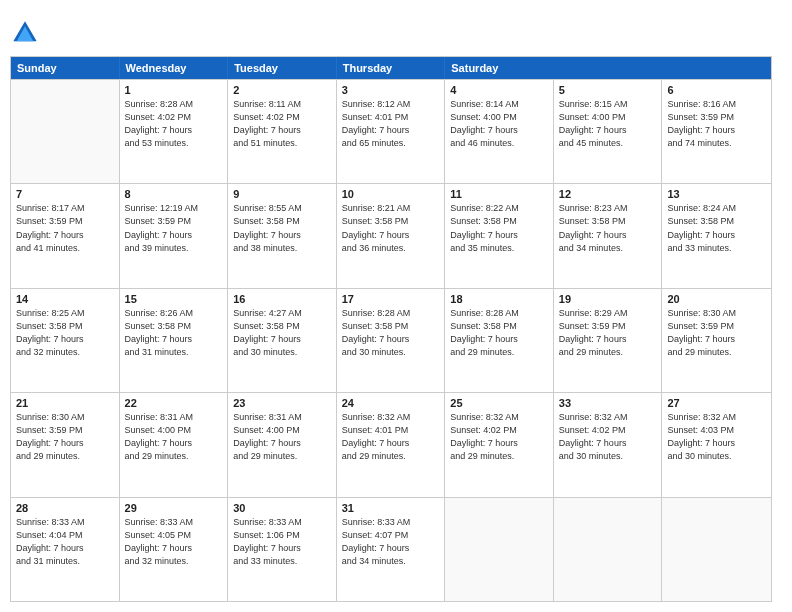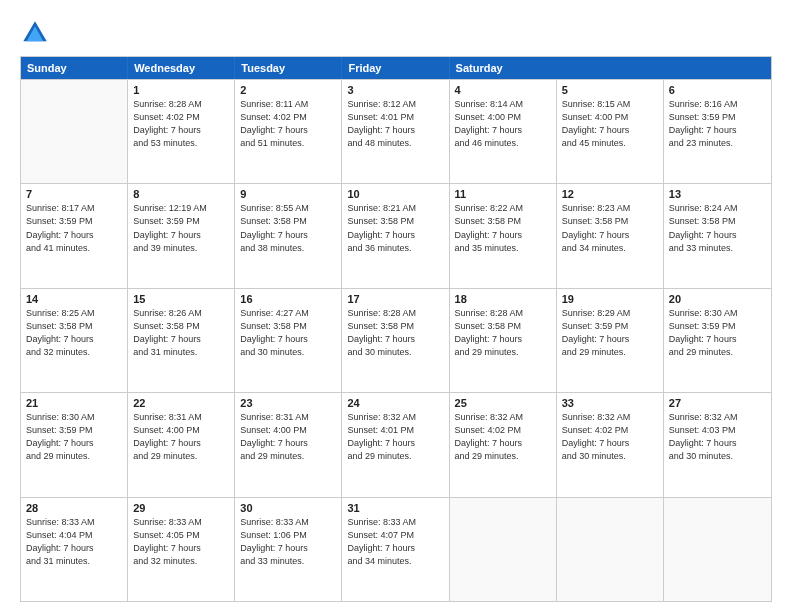--- a/index.html
+++ b/index.html
@@ -6,21 +6,21 @@
     body {
       width: 792px;
       height: 612px;
       font-family: Arial, sans-serif;
       background: #fff;
       overflow: hidden;
     }
     .page {
       width: 792px;
       height: 612px;
-      padding: 18px 20px 10px 20px;
+      padding: 18px 20px 10px 10px;
       display: flex;
       flex-direction: column;
     }
     .header {
       display: flex;
       align-items: flex-start;
       justify-content: space-between;
       margin-bottom: 8px;
     }
     .logo {
@@ -125,21 +125,21 @@
       <div class="month-title"></div>
       <div class="location"></div>
     </div>
   </div>
 
   <div class="calendar">
     <div class="cal-header-row" id="cal-header">
         <div class="cal-header-cell">Sunday</div>
         <div class="cal-header-cell">Wednesday</div>
         <div class="cal-header-cell">Tuesday</div>
-        <div class="cal-header-cell">Friday</div>
+        <div class="cal-header-cell">Thursday</div>
         <div class="cal-header-cell">Saturday</div>
       </div>
     <div class="cal-body" id="cal-body">
         <div class="cal-week">
           <div class="cal-cell empty"></div>
           <div class="cal-cell">
             <div class="day-number">1</div>
             <div class="cell-line">Sunrise: 8:28 AM</div>
             <div class="cell-line">Sunset: 4:02 PM</div>
             <div class="cell-line">Daylight: 7 hours</div>
@@ -150,42 +150,42 @@
             <div class="cell-line">Sunrise: 8:11 AM</div>
             <div class="cell-line">Sunset: 4:02 PM</div>
             <div class="cell-line">Daylight: 7 hours</div>
             <div class="cell-line">and 51 minutes.</div>
           </div>
           <div class="cal-cell">
             <div class="day-number">3</div>
             <div class="cell-line">Sunrise: 8:12 AM</div>
             <div class="cell-line">Sunset: 4:01 PM</div>
             <div class="cell-line">Daylight: 7 hours</div>
-            <div class="cell-line">and 48 minutes.</div>
+            <div class="cell-line">and 65 minutes.</div>
           </div>
           <div class="cal-cell">
             <div class="day-number">4</div>
             <div class="cell-line">Sunrise: 8:14 AM</div>
             <div class="cell-line">Sunset: 4:00 PM</div>
             <div class="cell-line">Daylight: 7 hours</div>
             <div class="cell-line">and 46 minutes.</div>
           </div>
           <div class="cal-cell">
             <div class="day-number">5</div>
             <div class="cell-line">Sunrise: 8:15 AM</div>
             <div class="cell-line">Sunset: 4:00 PM</div>
             <div class="cell-line">Daylight: 7 hours</div>
             <div class="cell-line">and 45 minutes.</div>
           </div>
           <div class="cal-cell">
             <div class="day-number">6</div>
             <div class="cell-line">Sunrise: 8:16 AM</div>
             <div class="cell-line">Sunset: 3:59 PM</div>
             <div class="cell-line">Daylight: 7 hours</div>
-            <div class="cell-line">and 23 minutes.</div>
+            <div class="cell-line">and 74 minutes.</div>
           </div>
         </div>
         <div class="cal-week">
           <div class="cal-cell">
             <div class="day-number">7</div>
             <div class="cell-line">Sunrise: 8:17 AM</div>
             <div class="cell-line">Sunset: 3:59 PM</div>
             <div class="cell-line">Daylight: 7 hours</div>
             <div class="cell-line">and 41 minutes.</div>
           </div>

